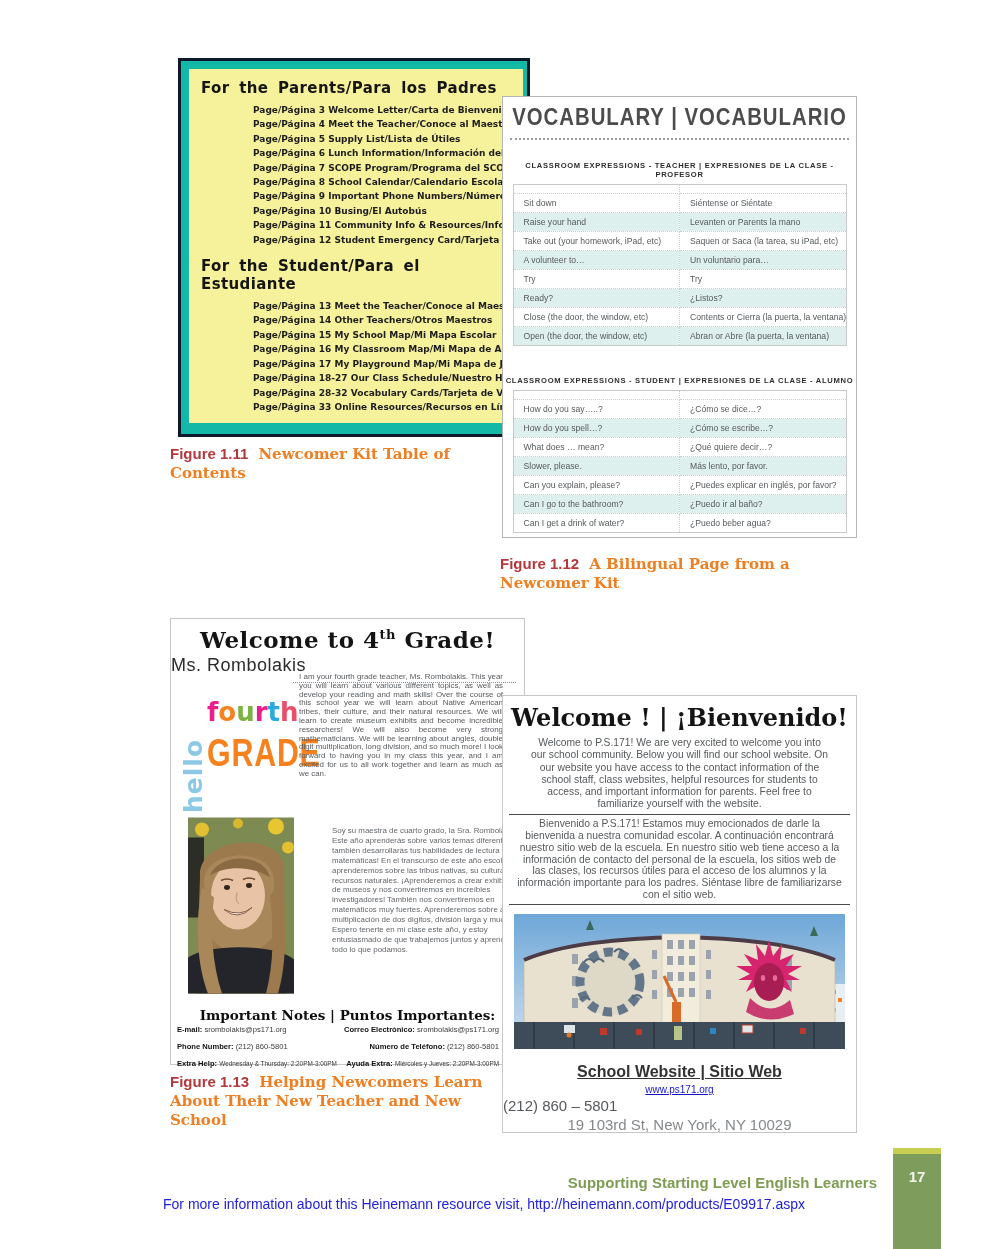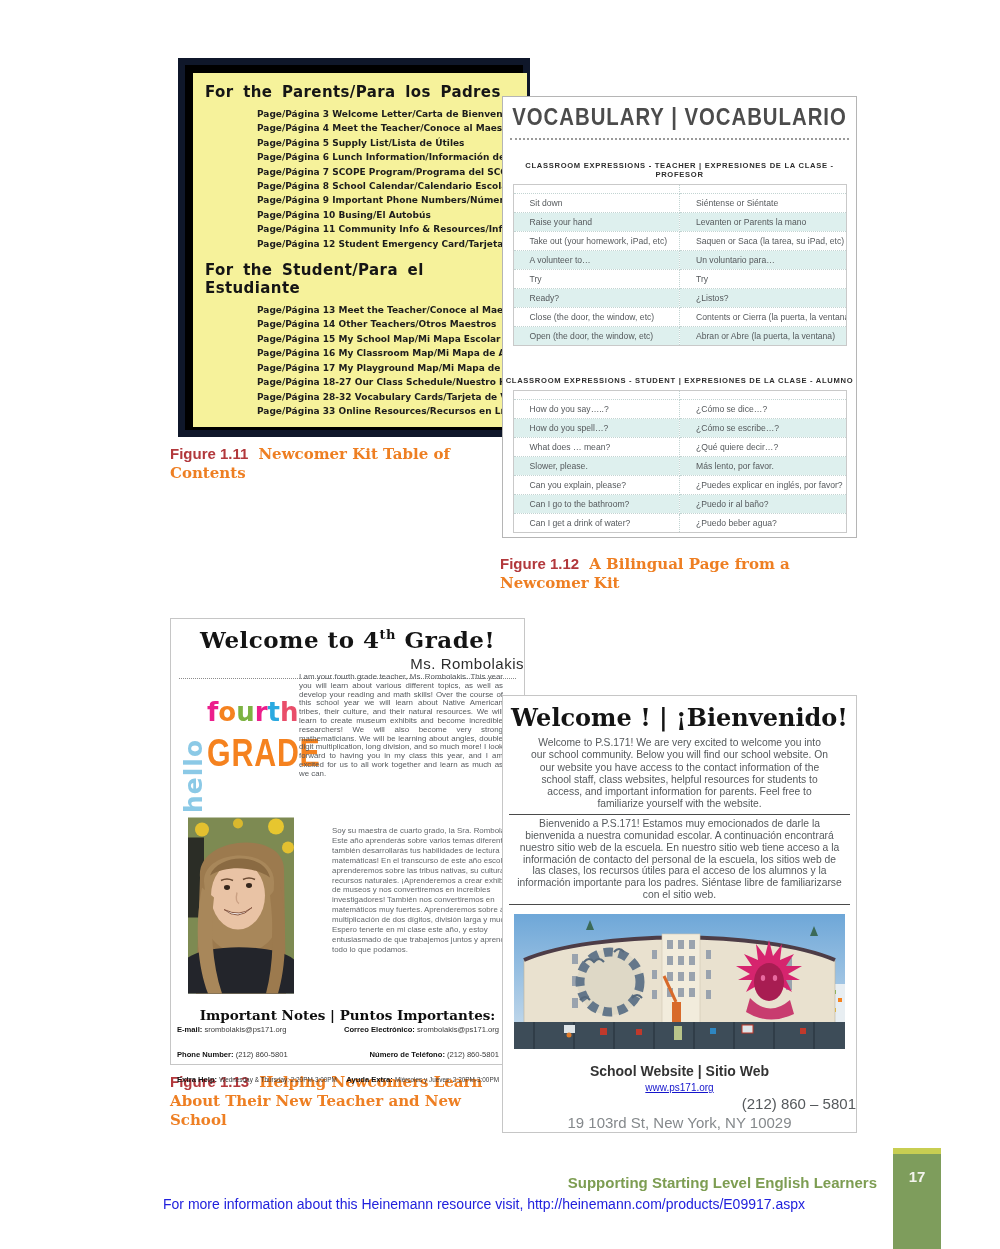--- a/index.html
+++ b/index.html
@@ -1,96 +1,96 @@
 <!DOCTYPE html>
 <html><head>
 <meta charset="utf-8">
 <style>
   html,body{margin:0;padding:0;background:#fff;}
   .page{position:relative;width:1000px;height:1249px;background:#fff;overflow:hidden;
         font-family:"Liberation Sans",sans-serif;}
 
   
   .toc-box{position:absolute;left:178px;top:58px;width:352px;height:379px;
-           background:#000000;border:7px solid #0f172a;z-index:1;box-sizing:border-box;}
+           background:#14b8a6;border:3px solid #0f172a;z-index:1;box-sizing:border-box;}
   .toc-yellow{position:absolute;left:8px;top:8px;width:334px;height:354px;background:#f6f29b;
               overflow:hidden;padding:8px 0 0 12px;box-sizing:border-box;}
   .toc-heading{font-family:"DejaVu Sans",sans-serif;font-weight:bold;font-size:15px;
                color:#151515;letter-spacing:.4px;word-spacing:4px;margin:2px 0 6px 0;}
   .toc-list{list-style:disc;margin:2px 0 10px 0;padding-left:52px;}
   .toc-list li{font-family:"DejaVu Sans",sans-serif;font-weight:bold;font-size:9px;
                line-height:14.4px;color:#1d1d1d;white-space:nowrap;overflow:hidden;}
 
   
   .vocab-box{position:absolute;left:502px;top:96px;width:355px;height:442px;background:#fff;
              border:1px solid #b5b5b5;z-index:2;box-sizing:border-box;}
   .vocab-title{margin-top:8px;text-align:center;font-weight:bold;font-size:21px;color:#4c4c4c;
                letter-spacing:1px;transform:scale(.97,1.1);}
   .vocab-dotted{border-top:2px dotted #9a9a9a;margin:9px 7px 0 7px;}
   .vocab-section-heading{text-align:center;font-weight:bold;font-size:7.6px;letter-spacing:.7px;
                          color:#2e2e2e;margin-top:21px;}
   .vocab-section-heading.second{margin-top:30px;}
   table.vocab{width:334px;margin:5px auto 0;border-collapse:collapse;border:1px solid #c9c9c9;
               font-size:8.6px;color:#55595c;table-layout:fixed;}
-  table.vocab td{border:1px dotted #c2d4d2;padding:4px 16px;height:9px;overflow:hidden;white-space:nowrap;}
+  table.vocab td{border:1px dotted #c2d4d2;padding:4px 10px;height:9px;overflow:hidden;white-space:nowrap;}
   table.vocab tr.alt{background:#def0ee;}
   table.vocab tr.empty-row td{height:4px;padding:2px;}
 
   
   .caption{position:absolute;font-family:"DejaVu Serif",serif;font-weight:bold;
            font-size:15px;line-height:19px;}
   .cap-label{font-family:"Liberation Sans",sans-serif;font-weight:bold;color:#b2383c;
              margin-right:10px;}
   .cap-text{color:#ee7f23;}
   .cap-111{left:170px;top:444px;width:300px;}
   .cap-112{left:500px;top:554px;width:382px;}
   .cap-113{left:170px;top:1072px;width:316px;}
 
   
   .grade-box{position:absolute;left:170px;top:618px;width:355px;height:447px;background:#fff;
              border:1px solid #c6c6c6;box-sizing:border-box;}
   .grade-title{margin-top:7px;text-align:center;font-family:"DejaVu Serif",serif;
                font-weight:bold;font-size:23px;color:#141414;letter-spacing:.5px;}
   .grade-title sup{font-size:13px;}
-  .grade-sub{text-align:right;font-size:15px;color:#2c2c2c;margin-top:2px;letter-spacing:.5px;}
+  .grade-sub{text-align:left;font-size:18px;color:#2c2c2c;margin-top:2px;letter-spacing:.5px;}
   .grade-divider{border-top:1px dotted #8c8c8c;margin:6px 8px 0;}
   .hello-graphic{position:absolute;left:8px;top:62px;width:114px;height:134px;background:#fff;}
   .hello-v{position:absolute;left:0;top:6px;height:126px;writing-mode:vertical-rl;
            transform:rotate(180deg);font-family:"DejaVu Sans",sans-serif;font-weight:bold;
            font-size:25px;color:#8bc9e6;letter-spacing:1px;}
   .fourth-word{position:absolute;left:28px;top:16px;font-family:"DejaVu Sans",sans-serif;
                font-weight:bold;font-size:26px;letter-spacing:0;}
   .grade-word{position:absolute;left:28px;top:50px;font-weight:bold;font-size:37px;color:#f5821f;
               transform:scale(.82,1.05);transform-origin:left top;letter-spacing:1px;}
   .grade-en{position:absolute;left:128px;top:54px;width:204px;font-size:7.9px;line-height:8.8px;
             color:#565a5e;text-align:justify;}
   .teacher-photo{position:absolute;left:17px;top:198px;width:106px;height:177px;}
   .grade-es{position:absolute;left:128px;top:207px;width:202px;font-size:7.9px;line-height:9.9px;
             color:#63676b;margin-left:33px;}
   .notes-heading{position:absolute;left:0;top:388px;width:100%;text-align:center;
                  font-family:"DejaVu Serif",serif;font-weight:bold;font-size:13.5px;color:#0e0e0e;}
   .contacts{position:absolute;left:6px;top:406px;width:322px;display:grid;
-            grid-template-columns:1fr 1fr;row-gap:16px;font-size:7.6px;color:#3a3a3a;}
+            grid-template-columns:1fr 1fr;row-gap:8px;font-size:7.6px;color:#3a3a3a;}
   .contacts .cell-r{text-align:right;}
   .contacts b{color:#111;}
   .contacts .small{font-size:6.4px;}
 
   
   .welcome-box{position:absolute;left:502px;top:695px;width:355px;height:438px;background:#fff;
                border:1px solid #c6c6c6;box-sizing:border-box;}
   .welcome-title{margin-top:7px;text-align:center;font-family:"DejaVu Serif",serif;
                  font-weight:bold;font-size:24px;color:#141414;}
   .welcome-en{margin:5px 28px 0;text-align:center;font-size:10.3px;line-height:12.3px;color:#55595c;}
   .welcome-line{border-top:1px solid #4a4a4a;margin:3px 6px;}
   .welcome-es{margin:2px 12px 0;text-align:center;font-size:10.3px;line-height:11.9px;color:#55595c;}
   .mural-photo{display:block;margin:9px auto 0;}
-  .site-heading{margin-top:14px;text-align:center;font-weight:bold;font-size:14px;color:#333;}
+  .site-heading{margin-top:14px;text-align:center;font-weight:bold;font-size:16px;color:#333;text-decoration:underline;}
   .site-link{display:block;text-align:center;font-size:10px;color:#1515cc;
              text-decoration:underline;margin-top:3px;cursor:pointer;}
-  .site-phone{text-align:right;font-size:15px;color:#55595c;margin-top:2px;}
+  .site-phone{text-align:left;font-size:15px;color:#55595c;margin-top:2px;}
   .site-address{text-align:center;font-size:15px;color:#85898c;margin-top:2px;}
 
   
   .running-head{position:absolute;top:1174px;right:123px;font-weight:bold;font-size:15px;
                 color:#7d9d52;}
   .page-tab{position:absolute;left:893px;top:1148px;width:48px;height:101px;background:#7e9d5c;
             border-top:6px solid #c8ce52;box-sizing:content-box;}
   .page-number{display:block;text-align:center;margin-top:14px;font-weight:bold;font-size:15px;
                color:#f4f4ee;}
   .resource-note{position:absolute;left:163px;top:1196px;font-size:14px;color:#2121dd;}

